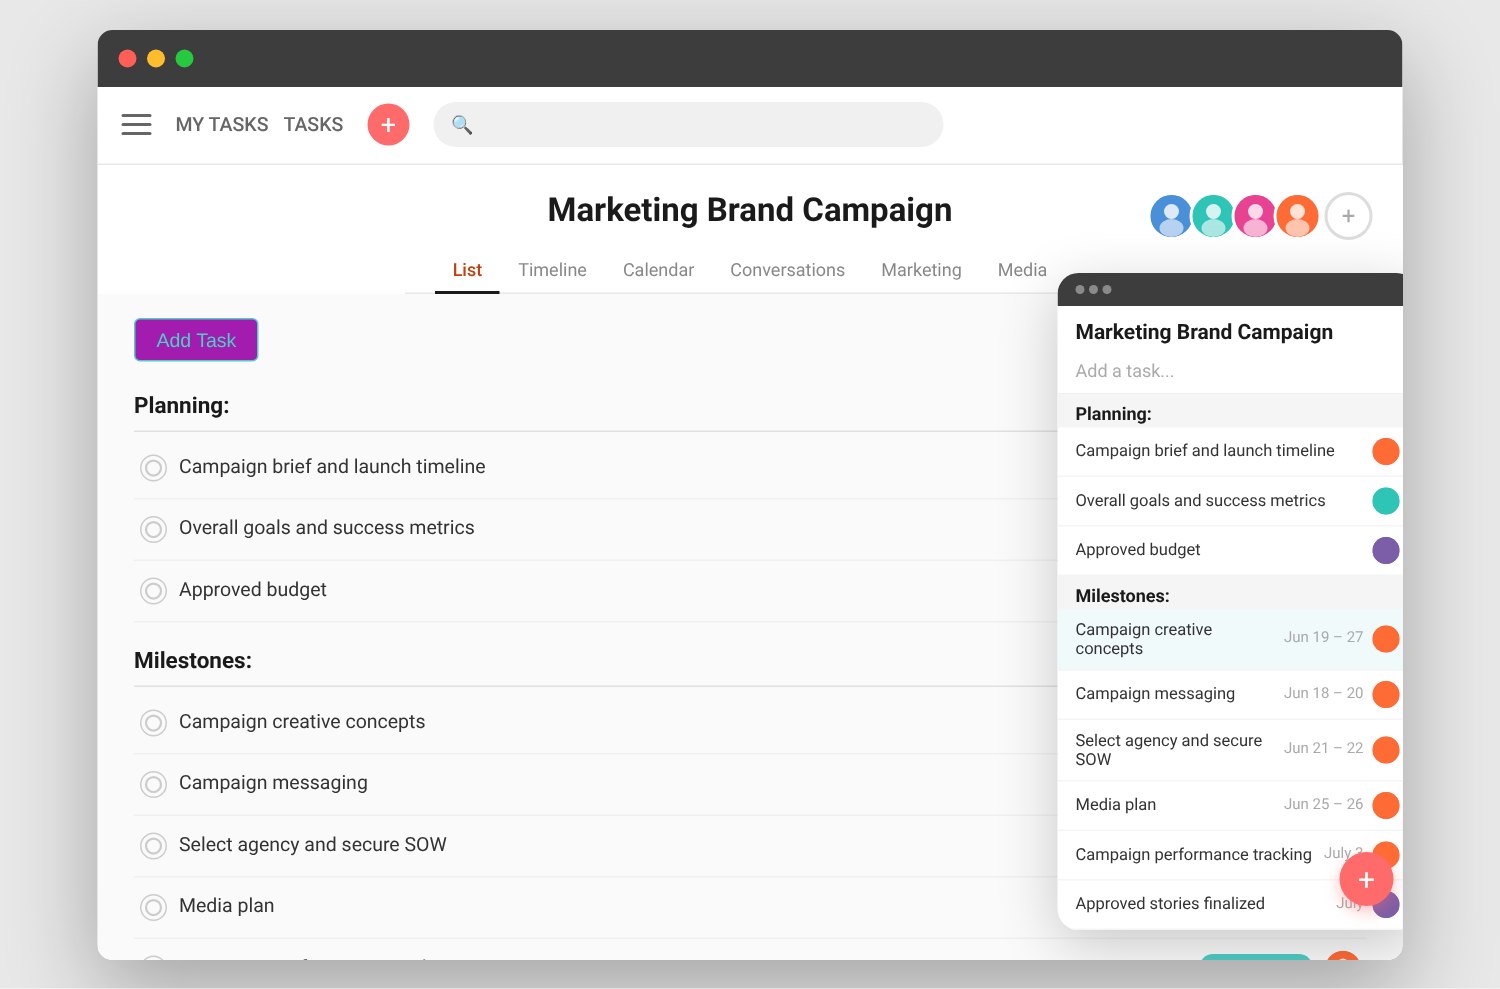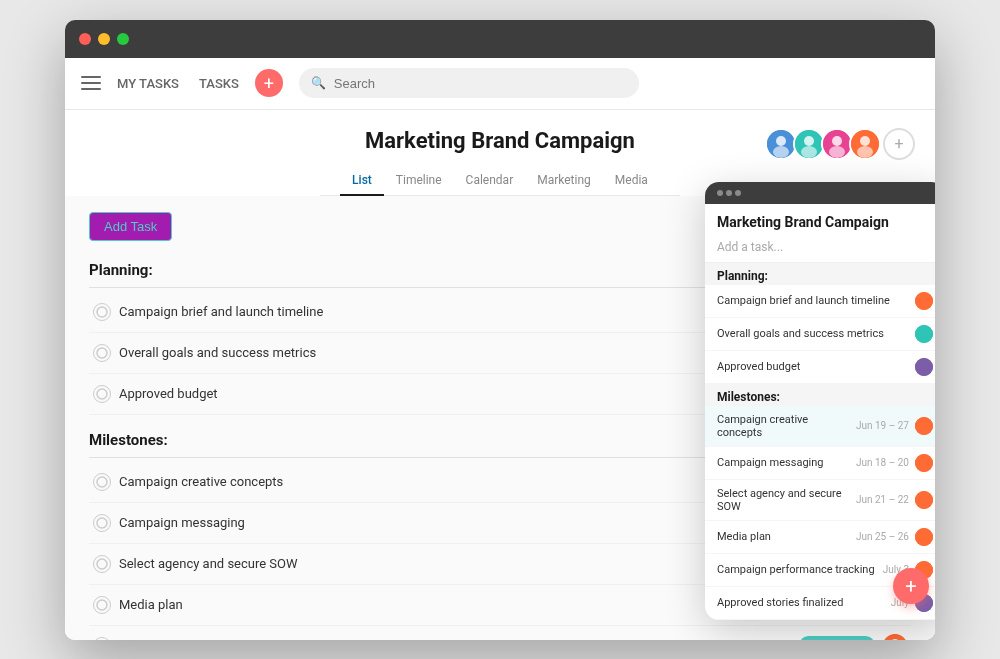--- a/index.html
+++ b/index.html
@@ -69,21 +69,21 @@
       margin-right: 16px;
     }
     .hamburger-icon span {
       display: block;
       height: 2px;
       background: #666;
       border-radius: 1px;
     }
     .nav-links {
       display: flex;
-      gap: 20px;
+      gap: 10px;
       margin-right: 16px;
       text-align: center;
     }
     .nav-link {
       font-size: 13px;
       color: #666;
       font-weight: 500;
       cursor: pointer;
     }
     .add-btn {
@@ -192,21 +192,21 @@
       background: white;
     }
     .tab {
       padding: 8px 12px;
       font-size: 12px;
       color: #888;
       cursor: pointer;
       position: relative;
     }
     .tab.active {
-      color: #0369a1;
+      color: #c2410c;
       font-weight: 500;
     }
     .tab.active::after {
       content: '';
       position: absolute;
       bottom: -1px;
       left: 0;
       right: 0;
       height: 2px;
       background: #1a1a1a;
@@ -436,21 +436,20 @@
         <span></span>
         <span></span>
     </div>
     <div class="nav-links">
       <span class="nav-link">MY TASKS</span>
       <span class="nav-link">TASKS</span>
     </div>
     <div class="add-btn">+</div>
     <div class="search-bar">
       <span class="search-icon-svg">🔍</span>
-      <input type="text" placeholder="Search" style="">
     </div>
   </div>
 
   <div class="main-content">
 
     <div class="project-header">
       <h1 class="project-title">Marketing Brand Campaign</h1>
       <div class="avatar-group">
         <div class="avatar av-blue">
           <svg width="28" height="28" viewBox="0 0 28 28">
@@ -480,20 +479,21 @@
               <ellipse cx="14" cy="22" rx="8" ry="6" fill="rgba(255,255,255,0.6)"></ellipse>
             </svg>
         </div>
         <div class="avatar-add">+</div>
       </div>
 
       <div class="tab-bar">
         <div class="tab active">List</div>
         <div class="tab">Timeline</div>
         <div class="tab">Calendar</div>
+        <div class="tab">Conversations</div>
         <div class="tab">Marketing</div>
         <div class="tab">Media</div>
       </div>
     </div>
 
     <div class="task-area">
 
       <div class="toolbar">
         <button class="add-task-btn">Add Task</button>
         <div class="toolbar-spacer"></div>

